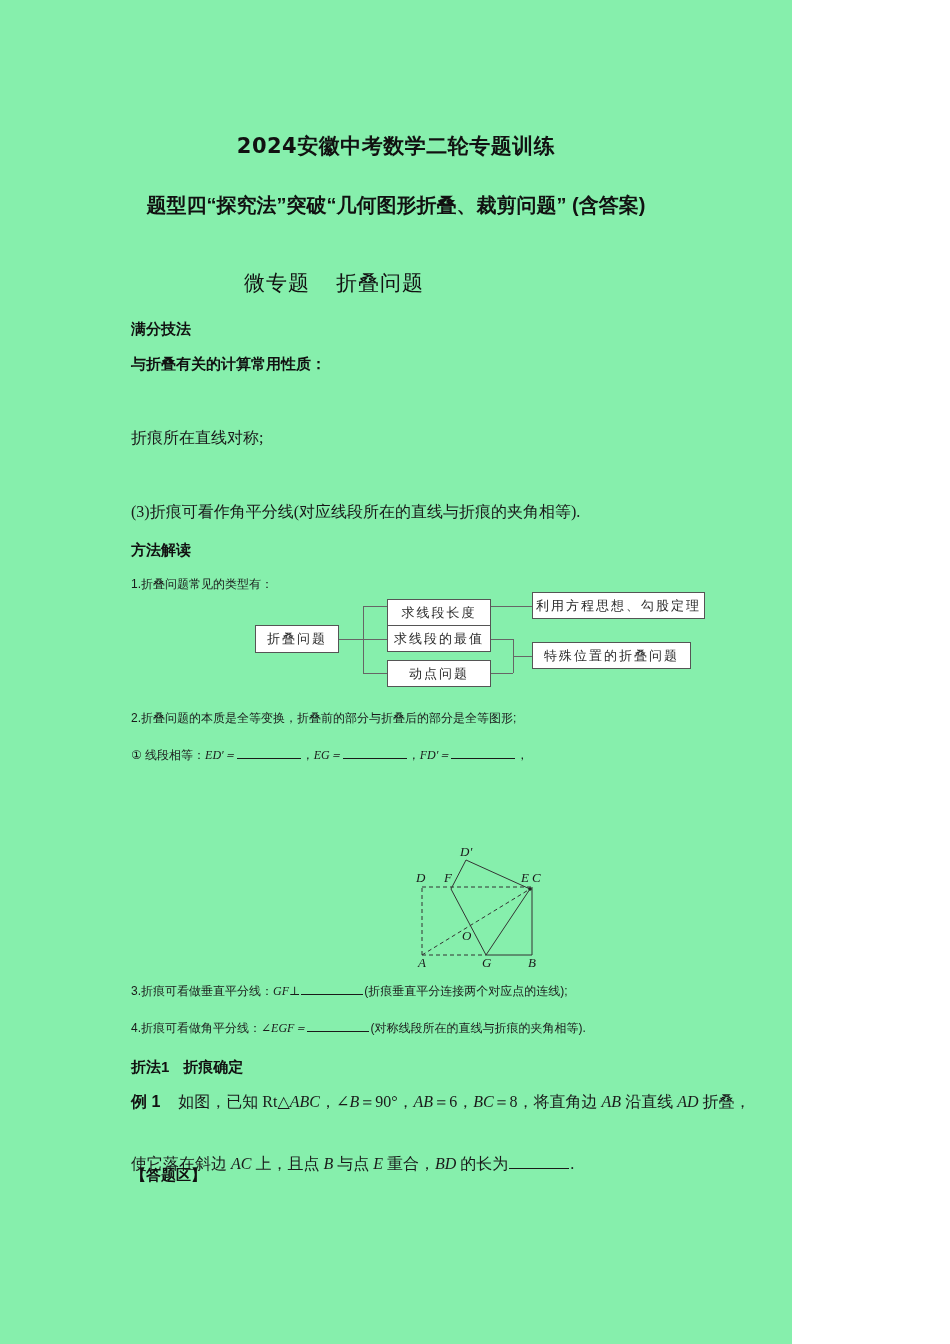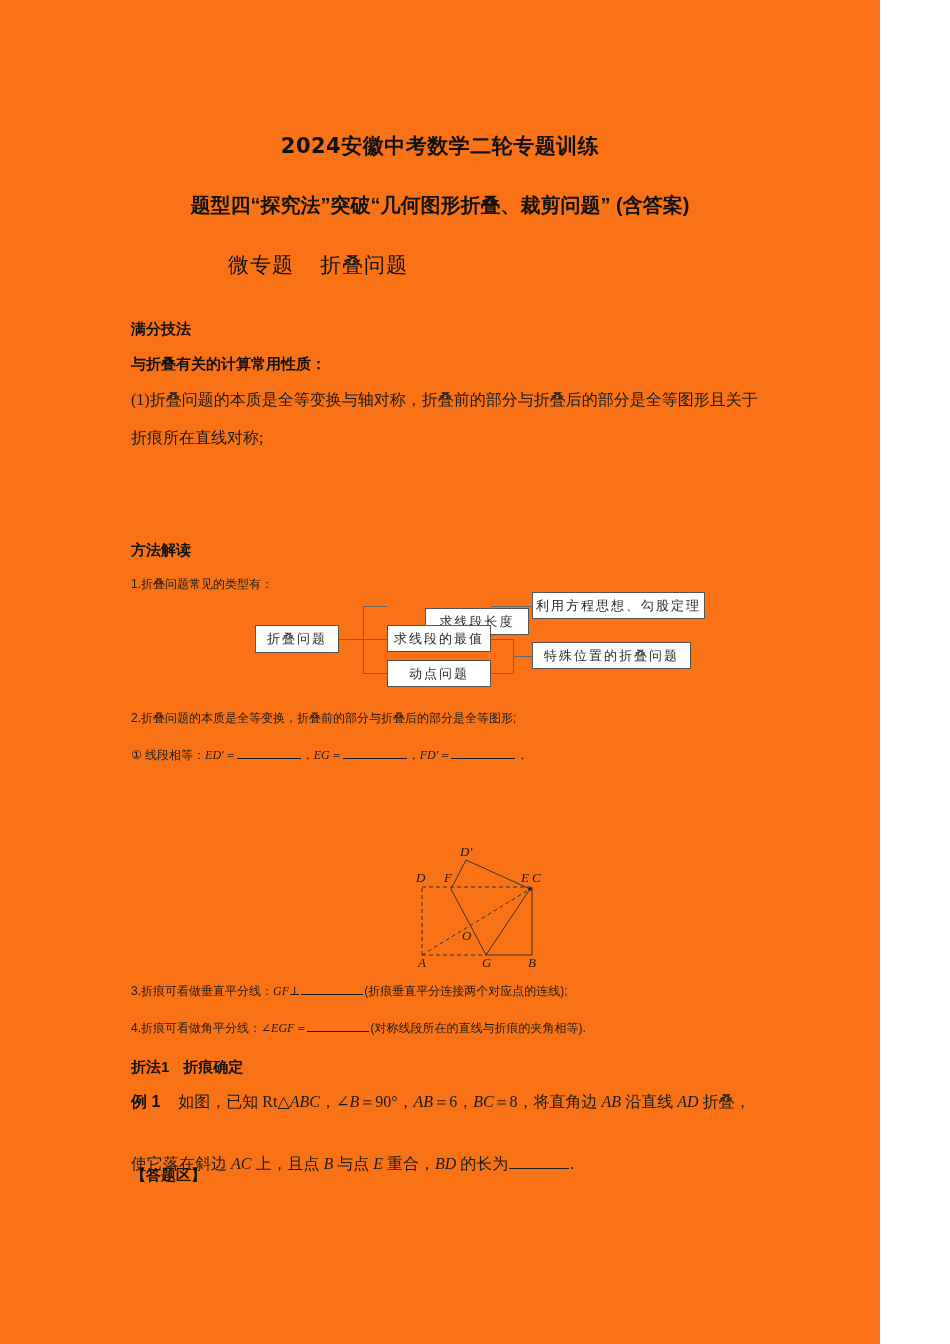--- a/index.html
+++ b/index.html
@@ -11,23 +11,23 @@
     width: 950px;
     height: 1344px;
     position: relative;
     font-family: "Liberation Serif", "DejaVu Serif", serif;
     color: #1a1a1a;
     overflow: hidden;
   }
   .page {
     position: absolute;
     left: 0; top: 0;
-    width: 880px;
+    width: 792px;
     height: 1344px;
-    background: #f97316;
+    background: #86efac;
   }
 
   
   .doc-title {
     text-align: center;
     font-family: "DejaVu Sans", "Liberation Sans", sans-serif;
     font-weight: bold;
     font-size: 21px;
     letter-spacing: 0.5px;
     margin: 0;
@@ -39,23 +39,23 @@
     text-align: center;
     font-family: Liberation Sans, sans-serif;
     font-weight: bold;
     font-size: 20px;
     margin: 0;
     padding-top: 34px;
     line-height: 1.25;
     color: #111;
   }
   .doc-section-title {
-    font-family: Liberation Mono, monospace;
+    font-family: Liberation Serif, serif;
     font-size: 21px;
-    margin: 0;
+    margin: 16px;
     padding-top: 36px;
     padding-left: 228px;
     line-height: 1.25;
     color: #111;
     letter-spacing: 1px;
   }
   .doc-section-title .gap { display:inline-block; width: 26px; }
   .bold-label {
     font-family: "Liberation Sans", "DejaVu Sans", sans-serif;
     font-weight: bold;
@@ -146,34 +146,34 @@
   <h1 class="doc-title">2024安徽中考数学二轮专题训练</h1>
   <h2 class="doc-subtitle">题型四“探究法”突破“几何图形折叠、裁剪问题” (含答案)</h2>
   <div class="doc-section-title">
     <span>微专题</span><span class="gap"></span><span>折叠问题</span>
   </div>
 
   <div class="abs bold-label" style="left:131px; top:320px;">满分技法</div>
 
   <div class="abs bold-label" style="left:131px; top:355px;">与折叠有关的计算常用性质：</div>
 
-  <div class="abs ser" style="left:131px; top:390px;">(1)折叠问题的本质是全等变换与轴对称，折叠前的部分与折叠后的部分是全等图形且关于</div>
   <div class="abs ser" style="left:131px; top:428px;">折痕所在直线对称;</div>
+  <div class="abs ser" style="left:131px; top:502px;">(3)折痕可看作角平分线(对应线段所在的直线与折痕的夹角相等).</div>
 
   <div class="abs bold-label" style="left:131px; top:541px;">方法解读</div>
 
   <div class="abs sans" style="left:131px; top:576px;">1.折叠问题常见的类型有：</div>
 
   <div class="flow">
 
     <div class="fbox" style="left:0px; top:33px; width:84px; height:28px;">
       <span>折叠问题</span>
     </div>
 
-    <div class="fbox" style="left:132px; top:16px; width:104px; height:27px;margin-left:38px;">
+    <div class="fbox" style="left:132px; top:7px; width:104px; height:27px;">
       <span>求线段长度</span>
     </div>
     <div class="fbox" style="left:132px; top:33px; width:104px; height:27px;">
       <span>求线段的最值</span>
     </div>
     <div class="fbox" style="left:132px; top:68px; width:104px; height:27px;">
       <span>动点问题</span>
     </div>
 
     <div class="fbox" style="left:277px; top:0px; width:173px; height:27px;">

